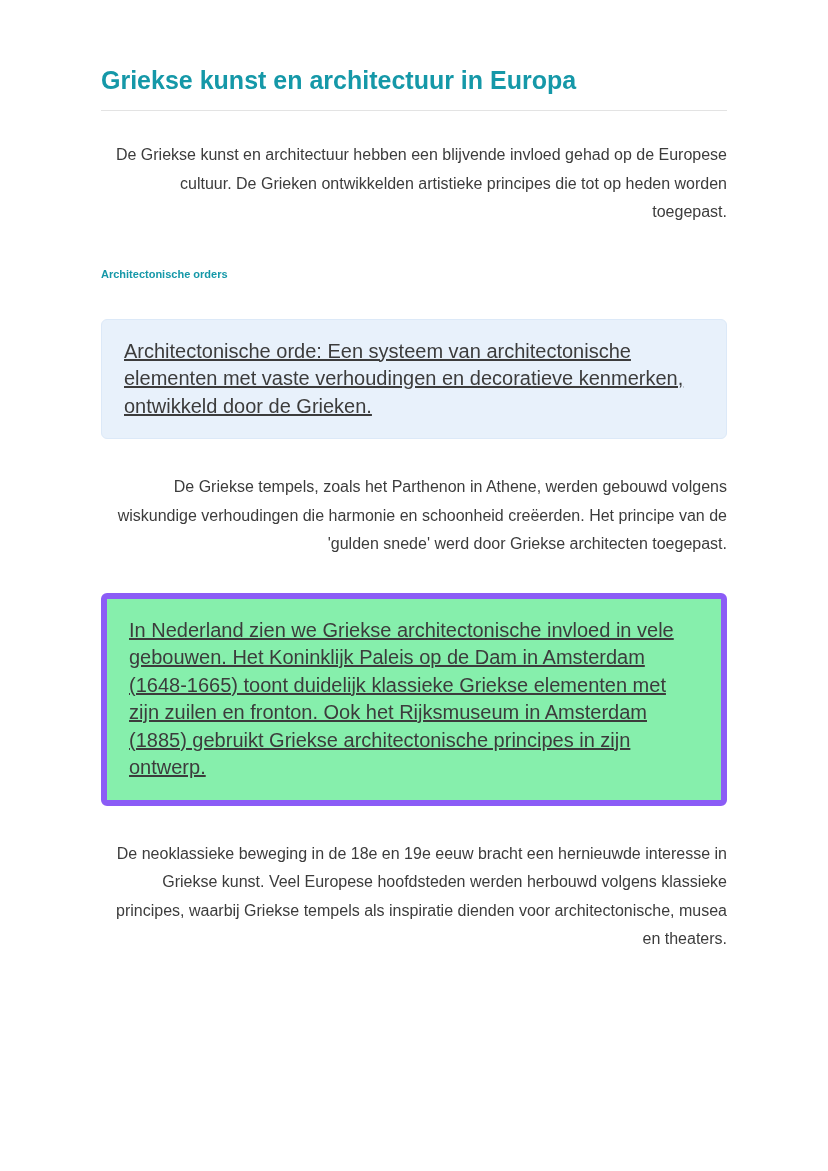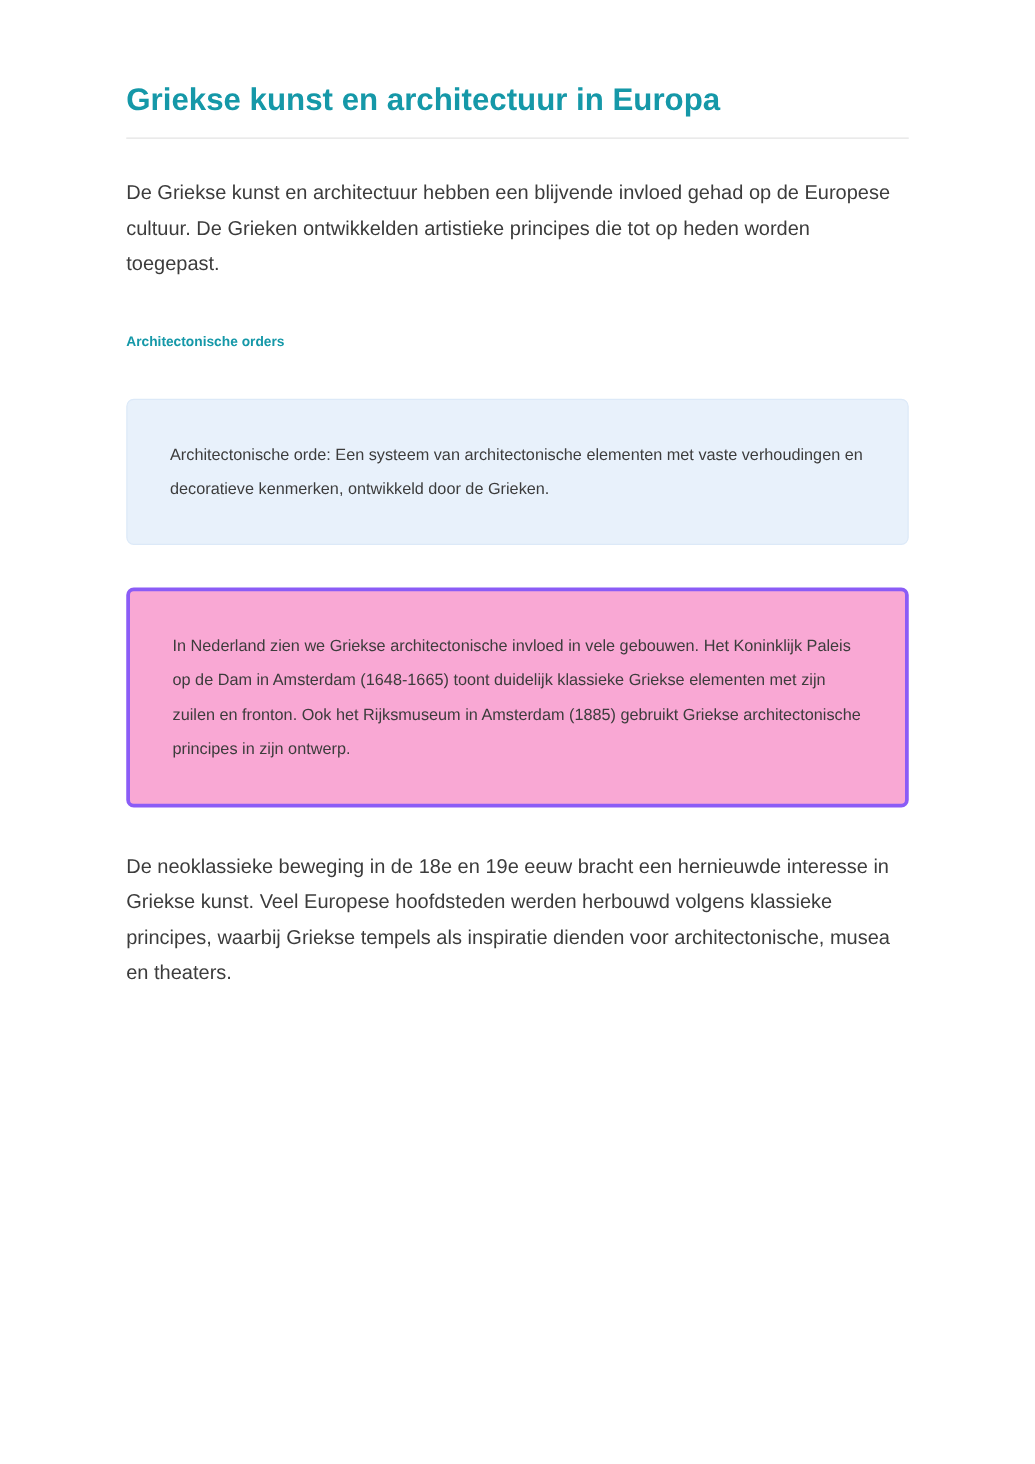--- a/index.html
+++ b/index.html
@@ -27,66 +27,69 @@
   hr.title-divider {
     border: none;
     border-top: 1px solid #e3e3e3;
     margin: 0 0 30px 0;
   }
   p.body-paragraph {
     margin: 0 0 28px 0;
     font-size: 16px;
     line-height: 28.5px;
     color: #3c3c3c;
+    text-align: right;
   }
   h2.section-heading {
     margin: 36px 0 26px 0;
     font-size: 11px;
     line-height: 22px;
     font-weight: 700;
     color: #1598a8;
   }
   .callout {
     margin: 34px 0 34px 0;
     padding: 18px 22px;
     border-radius: 6px;
   }
   .callout p {
-    margin: 12px;
-    font-size: 13px;
+    margin: 0;
+    font-size: 20px;
     line-height: 27.5px;
     color: #3c3c3c;
+    text-decoration: underline;
   }
   .callout-definition {
     background: #e8f1fb;
     border: 1px solid #dce9f8;
   }
   .callout-example {
-    background: #f9a8d4;
-    border: 3px solid #8b5cf6;
+    background: #86efac;
+    border: 6px solid #8b5cf6;
   }
 </style>
 </head>
 <body>
 
 <div class="page">
 
   <h1 class="page-title">Griekse kunst en architectuur in Europa</h1>
 
   <hr class="title-divider">
 
   <p class="body-paragraph">De Griekse kunst en architectuur hebben een blijvende invloed gehad op de Europese cultuur. De Grieken ontwikkelden artistieke principes die tot op heden worden toegepast.</p>
 
   <h2 class="section-heading">Architectonische orders</h2>
 
 
   <div class="callout callout-definition">
     <p>Architectonische orde: Een systeem van architectonische elementen met vaste verhoudingen en decoratieve kenmerken, ontwikkeld door de Grieken.</p>
   </div>
 
+  <p class="body-paragraph">De Griekse tempels, zoals het Parthenon in Athene, werden gebouwd volgens wiskundige verhoudingen die harmonie en schoonheid creëerden. Het principe van de 'gulden snede' werd door Griekse architecten toegepast.</p>
 
   <div class="callout callout-example">
     <p>In Nederland zien we Griekse architectonische invloed in vele gebouwen. Het Koninklijk Paleis op de Dam in Amsterdam (1648-1665) toont duidelijk klassieke Griekse elementen met zijn zuilen en fronton. Ook het Rijksmuseum in Amsterdam (1885) gebruikt Griekse architectonische principes in zijn ontwerp.</p>
   </div>
 
   <p class="body-paragraph">De neoklassieke beweging in de 18e en 19e eeuw bracht een hernieuwde interesse in Griekse kunst. Veel Europese hoofdsteden werden herbouwd volgens klassieke principes, waarbij Griekse tempels als inspiratie dienden voor architectonische, musea en theaters.</p>
 
 </div>
 
 </body></html>

